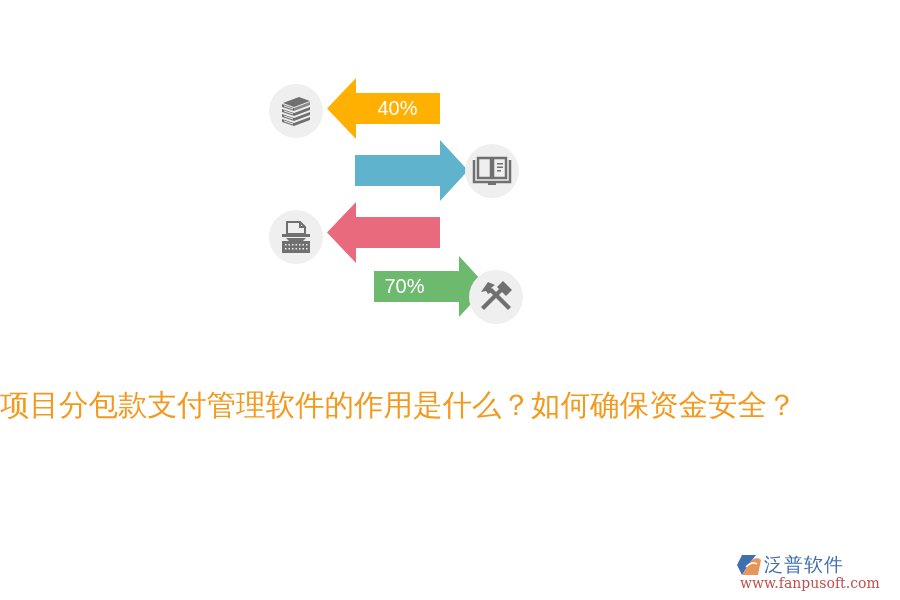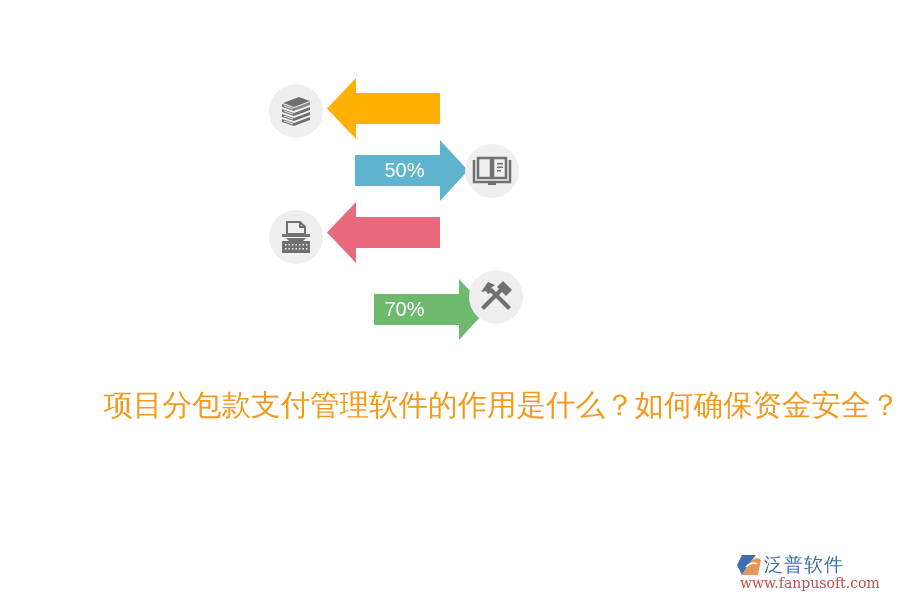--- a/index.html
+++ b/index.html
@@ -37,21 +37,21 @@
       display: flex;
       align-items: center;
       justify-content: center;
     }
     .icon-circle svg { display: block; }
     .title {
       position: absolute;
       left: 0;
       top: 385px;
       width: 900px;
-      text-align: right;
+      text-align: left;
       color: #f39a1e;
       font-family: "DejaVu Serif", "Liberation Serif", serif;
       font-size: 29.5px;
       line-height: 40px;
       letter-spacing: 0px;
       white-space: nowrap;
     }
     .brand {
       position: absolute;
       left: 736px;
@@ -87,36 +87,36 @@
       white-space: nowrap;
     }
   </style>
 </head>
 <body>
 
 <div class="arrow" style="left:327px; top:78px;">
   <svg width="114" height="61" viewBox="0 0 114 61">
     <polygon points="0,30.5 29,0 29,15 113,15 113,46 29,46 29,61" fill="#FFB000"></polygon>
   </svg>
+  <span class="arrow-label" style="left:28px; top:15px;">40%</span>
 </div>
 
 <div class="arrow" style="left:355px; top:140px;">
   <svg width="114" height="61" viewBox="0 0 114 61">
     <polygon points="0,15 85,15 85,0 113,30.5 85,61 85,46 0,46" fill="#5FB3CD"></polygon>
   </svg>
-  <span class="arrow-label" style="left:7px; top:15px;">50%</span>
 </div>
 
 <div class="arrow" style="left:327px; top:202px;">
   <svg width="114" height="61" viewBox="0 0 114 61">
     <polygon points="0,30.5 29,0 29,15 113,15 113,46 29,46 29,61" fill="#E86A7C"></polygon>
   </svg>
 </div>
 
-<div class="arrow" style="left:355px; top:279px;padding-left:19px;">
+<div class="arrow" style="left:355px; top:256px;padding-left:19px;">
   <svg width="114" height="61" viewBox="0 0 114 61">
     <polygon points="0,15 85,15 85,0 113,30.5 85,61 85,46 0,46" fill="#6DB96E"></polygon>
   </svg>
   <span class="arrow-label" style="left:7px; top:15px;">70%</span>
 </div>
 
 <div class="icon-circle" style="left:269px; top:84px;">
   <span>
     <svg width="34" height="32" viewBox="0 0 34 32">
       <g fill="#707070">

